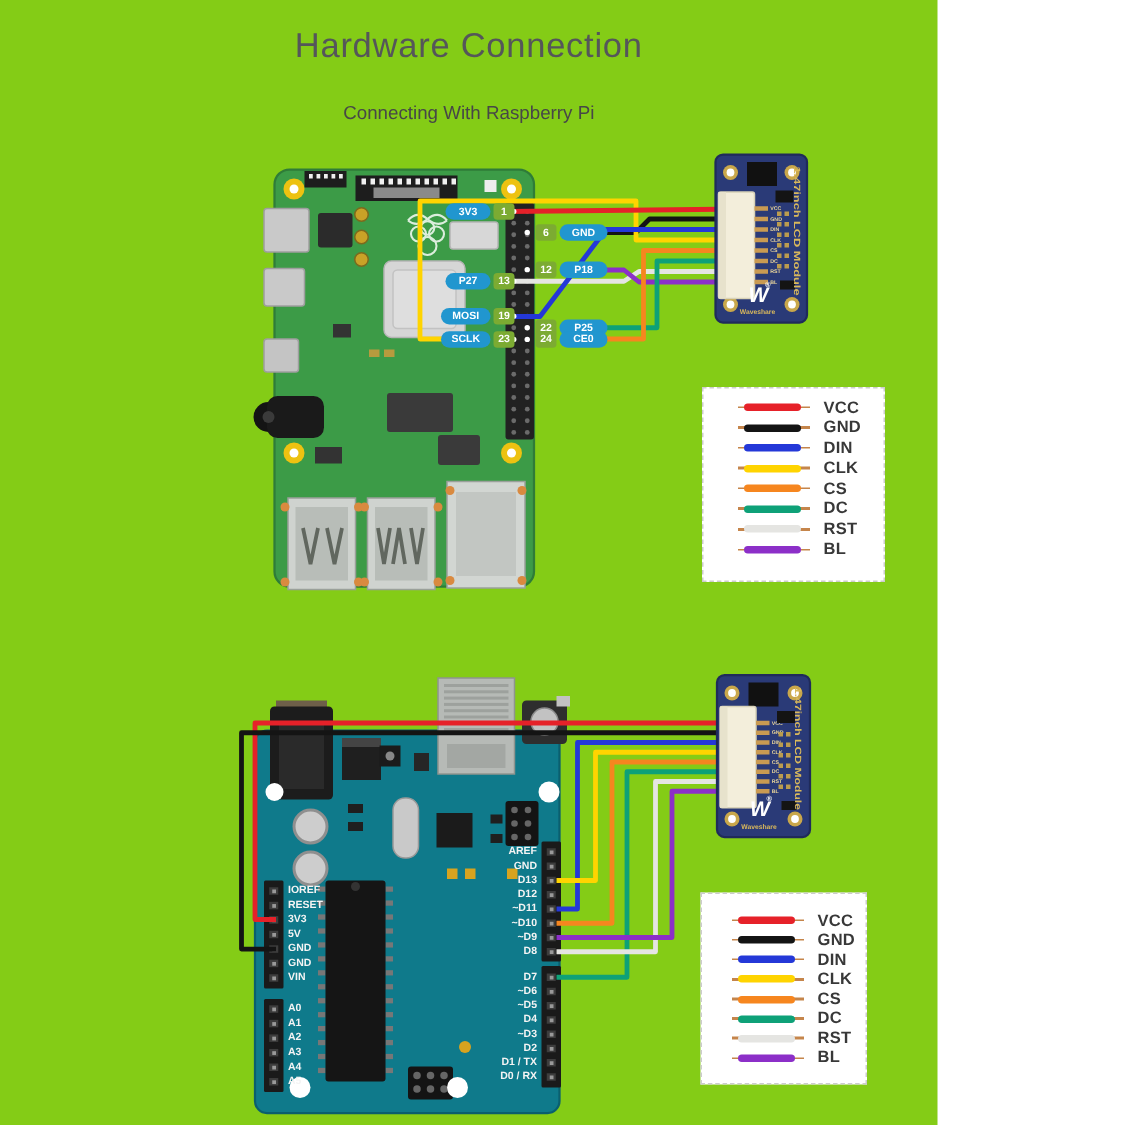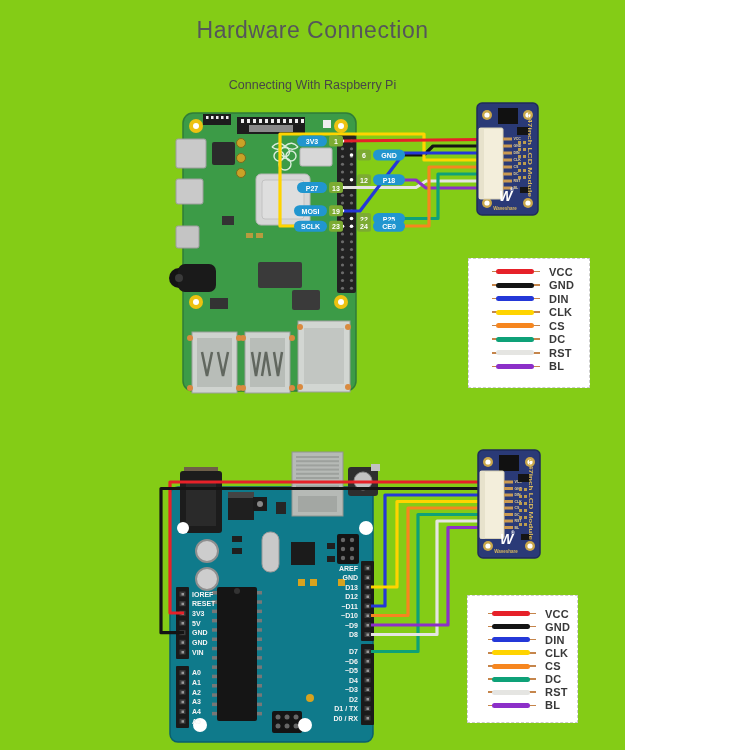--- a/index.html
+++ b/index.html
@@ -2,21 +2,21 @@
 <html><head>
 <meta charset="utf-8">
 <style>
   html,body{margin:0;padding:0;background:#ffffff;}
   .page{position:relative;width:625px;height:750px;background:#84cc16;overflow:hidden;
         font-family:"Liberation Sans", sans-serif;}
   .title{position:absolute;top:17px;left:0;right:0;text-align:center;
          font-size:23px;font-weight:400;color:#55565a;letter-spacing:.5px;}
   .subtitle{position:absolute;left:0;right:0;text-align:center;
             font-size:12.5px;color:#474747;}
-  #sub1{top:78px;} #sub2{top:400px;}
+  #sub1{top:68px;} #sub2{top:400px;}
   #diagram{position:absolute;left:0;top:0;}
   .legend{position:absolute;border:1.5px dashed #cccccc;background:#fff;box-sizing:border-box;
           display:flex;flex-direction:column;justify-content:space-between;}
   #legend1{left:468px;top:258px;width:122px;height:130px;padding:9px 0 17px 23px;}
   #legend2{left:467px;top:595px;width:111px;height:128px;padding:14px 0 13px 20px;}
   .lrow{display:flex;align-items:center;height:7px;}
   .lwire{position:relative;width:48px;height:7px;flex:0 0 auto;}
   .lthin{position:absolute;left:0;right:0;top:2.6px;height:1.6px;background:#c5854b;}
   .lbar{position:absolute;left:4px;top:1px;width:38px;height:5px;border-radius:2.5px;}
   .llabel{margin-left:9px;font-size:11px;font-weight:700;color:#383838;letter-spacing:.2px;}

